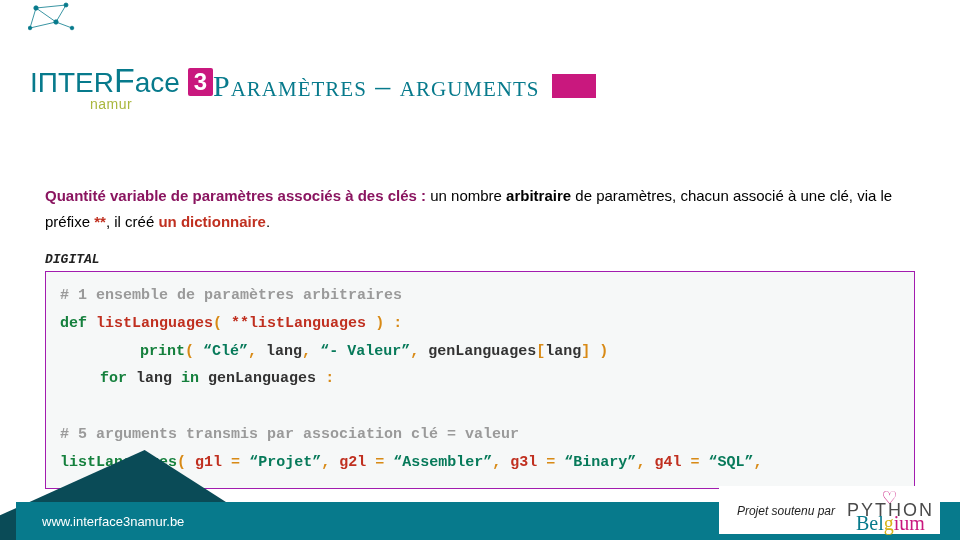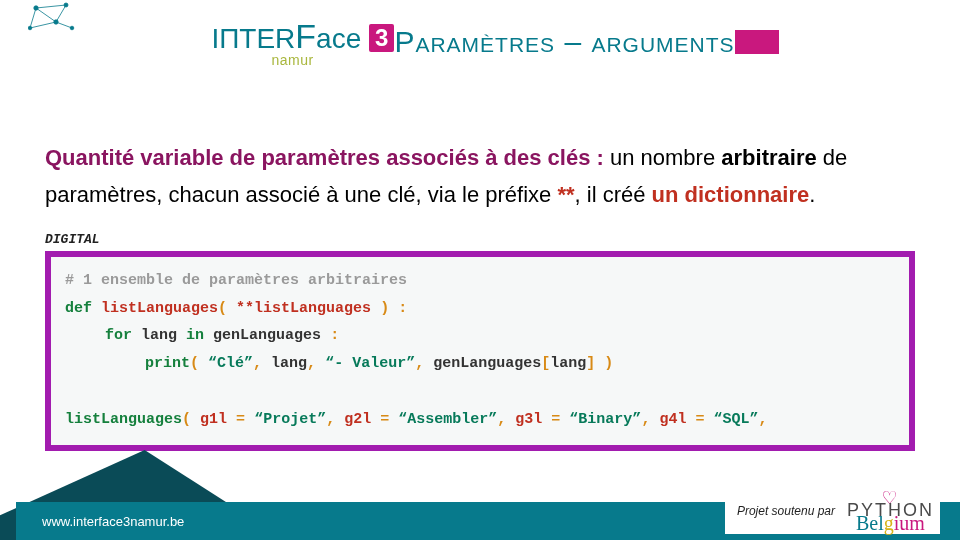--- a/index.html
+++ b/index.html
@@ -6,24 +6,25 @@
   body {
     width: 960px;
     height: 540px;
     font-family: "Segoe UI", Arial, sans-serif;
     background: #ffffff;
     position: relative;
     overflow: hidden;
   }
   .header {
     display: flex;
-    justify-content: center;
+    justify-content: flex-start;
     align-items: center;
     padding: 10px 0 10px 30px;
     height: 84px;
+    margin-top: 44px;
   }
   .logo-text {
     font-family: "Trebuchet MS", sans-serif;
     font-size: 28px;
     color: #077a8c;
     font-weight: 400;
   }
   .logo-text .three {
     background: #c9187e;
     color: #fff;
@@ -44,54 +45,55 @@
     letter-spacing: 0.5px;
     margin-top: -4px;
     margin-left: 60px;
   }
   .title-wrap {
     display: flex;
     align-items: center;
     gap: 0;
   }
   .title {
-    font-family: Liberation Sans, sans-serif;
+    font-family: Liberation Serif, serif;
     font-size: 30px;
     color: #077a8c;
     font-variant: small-caps;
     letter-spacing: 1px;
     font-weight: 400;
+    padding-right: 12px;
   }
   .title-bar {
     width: 44px;
     height: 24px;
     background: #c9187e;
   }
   .content {
     padding: 55px 45px 0 45px;
   }
   .desc {
-    font-size: 22px;
+    font-size: 15px;
     line-height: 1.7;
     color: #000;
   }
   .desc .strong1 { color: #8a1560; font-weight: 700; }
   .desc .strong2 { color: #000; font-weight: 700; }
   .desc .red { color: #c03020; font-weight: 700; }
   .code-label {
     font-family: "Courier New", monospace;
     font-size: 13px;
     font-style: italic;
     font-weight: bold;
     color: #222;
     margin-top: 18px;
     margin-bottom: 4px;
   }
   .code-box {
-    border: 6px solid #a21caf;
+    border: 1px solid #a21caf;
     background: #f6f8f8;
     padding: 10px 14px 12px 14px;
     font-family: "Courier New", monospace;
     font-size: 15px;
     line-height: 1.85;
     font-weight: bold;
     color: #333;
   }
   .code-box .cm { color: #9a9a9a; font-weight: bold; }
   .code-box .kw { color: #15803d; }
@@ -126,21 +128,21 @@
     opacity: 1;
   }
   .sponsor {
     position: absolute;
     right: 20px;
     bottom: 6px;
     display: flex;
     align-items: center;
     gap: 12px;
     background: #fff;
-    padding: 4px 6px 2px 12px;
+    padding: 4px 6px 2px 18px;
     z-index: 5;
   }
   .sponsor-text {
     font-style: italic;
     font-size: 12px;
     color: #222;
   }
   .sponsor-logo {
     font-family: Arial, sans-serif;
     font-size: 18px;
@@ -218,36 +220,37 @@
 
   <div class="code-box">
     <div><span class="cm"># 1 ensemble de paramètres arbitraires</span></div>
     <div>
       <span class="kw">def</span>
       <span class="fn">listLanguages</span><span class="op">(</span>
       <span class="fn">**listLanguages</span>
       <span class="op">)</span>
       <span class="op">:</span>
     </div>
-    <div style="padding-left:40px;">
-      <span class="kw">for</span>
-      <span class="id">lang</span>
-      <span class="kw">in</span>
-      <span class="id">genLanguages</span>
-      <span class="op">:</span>
-    </div>
     <div style="padding-left:80px;">
       <span class="kw">print</span><span class="op">(</span>
       <span class="str">“Clé”</span><span class="op">,</span>
       <span class="id">lang</span><span class="op">,</span>
       <span class="str">“- Valeur”</span><span class="op">,</span>
       <span class="id">genLanguages</span><span class="op">[</span><span class="id">lang</span><span class="op">]</span>
       <span class="op">)</span>
     </div>
+    <div style="padding-left:40px;">
+      <span class="kw">for</span>
+      <span class="id">lang</span>
+      <span class="kw">in</span>
+      <span class="id">genLanguages</span>
+      <span class="op">:</span>
+    </div>
     <div>&nbsp;</div>
+    <div><span class="cm"># 5 arguments transmis par association</span> <span class="cm" style="font-weight:bold">clé = valeur</span></div>
     <div>
       <span class="kw">listLanguages</span><span class="op">(</span>
       <span class="fn">g1l</span> <span class="op">=</span> <span class="str">“Projet”</span><span class="op">,</span>
       <span class="fn">g2l</span> <span class="op">=</span> <span class="str">“Assembler”</span><span class="op">,</span>
       <span class="fn">g3l</span> <span class="op">=</span> <span class="str">“Binary”</span><span class="op">,</span>
       <span class="fn">g4l</span> <span class="op">=</span> <span class="str">“SQL”</span><span class="op">,</span>
     </div>
   </div>
 </div>
 

